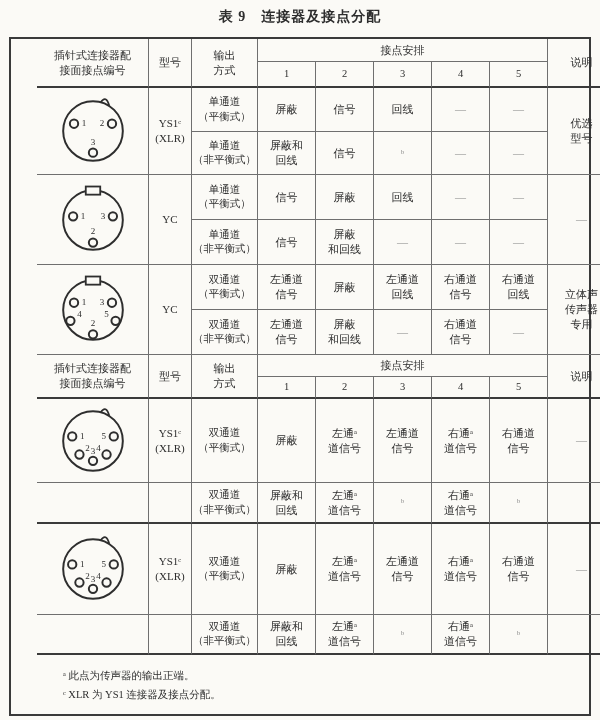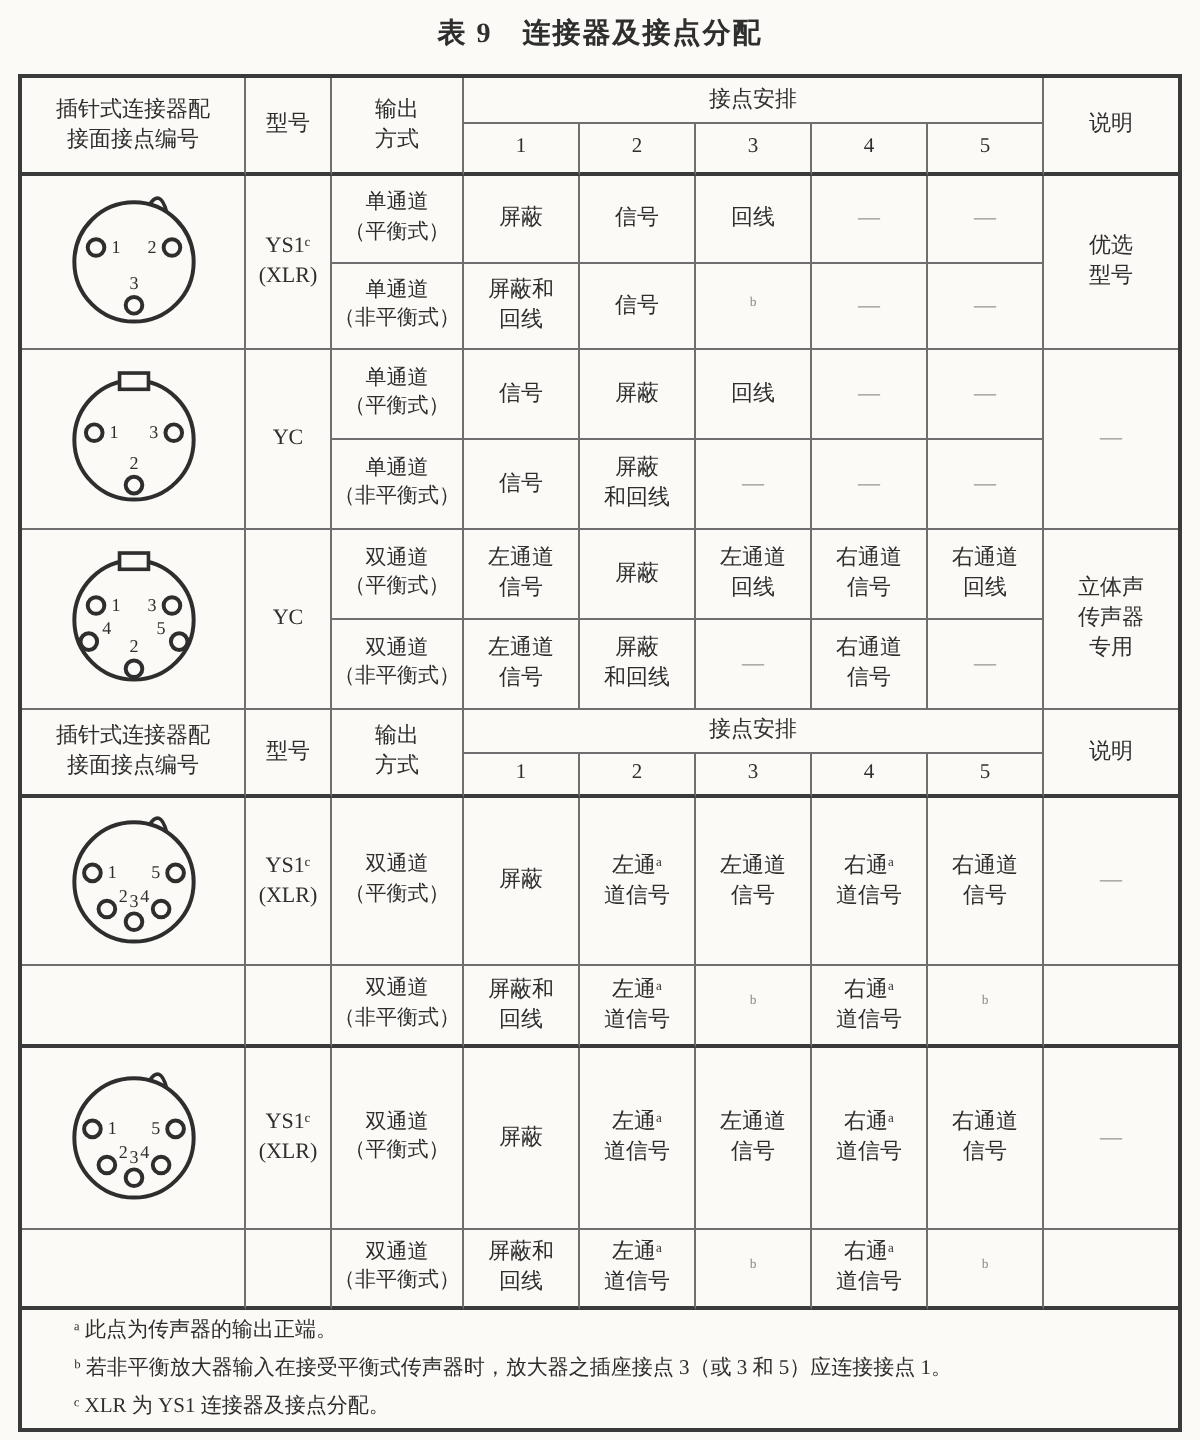--- a/index.html
+++ b/index.html
@@ -25,20 +25,21 @@
     height:37px;
   }
   .tbl{
     width:582px;
     margin:0 auto;
     display:grid;
     grid-template-columns:112px 43px 66px 58px 58px 58px 58px 58px 67px;
     grid-template-rows:23px 26px 44px 43px 45px 45px 45px 45px 22px 22px 84px 41px 91px 40px 59px;
     border:2px solid var(--thick);
     background:var(--paper);
+    padding-left:26px;
   }
   .cell{
     border-right:1px solid var(--thin);
     border-bottom:1px solid var(--thin);
     display:flex;
     align-items:center;
     justify-content:center;
     text-align:center;
     white-space:pre-line;
     font-size:11px;
@@ -272,17 +273,16 @@
   <div class="cell hb" style="grid-area:14/5/15/6">左通ᵃ
 道信号</div>
   <div class="cell hb dim" style="grid-area:14/6/15/7">ᵇ</div>
   <div class="cell hb" style="grid-area:14/7/15/8">右通ᵃ
 道信号</div>
   <div class="cell hb dim" style="grid-area:14/8/15/9">ᵇ</div>
   <div class="cell hb lastcol" style="grid-area:14/9/15/10"></div>
 
   <div class="cell footnotes nb lastcol" style="grid-area:15/1/16/10">
     <div>ᵃ 此点为传声器的输出正端。</div>
-    <div>ᵇ 若非平衡放大器输入在接受平衡式传声器时，放大器之插座接点 3（或 3 和 5）应连接接点 1。</div>
     <div>ᶜ XLR 为 YS1 连接器及接点分配。</div>
   </div>
 
 </div>
 
 </body></html>

